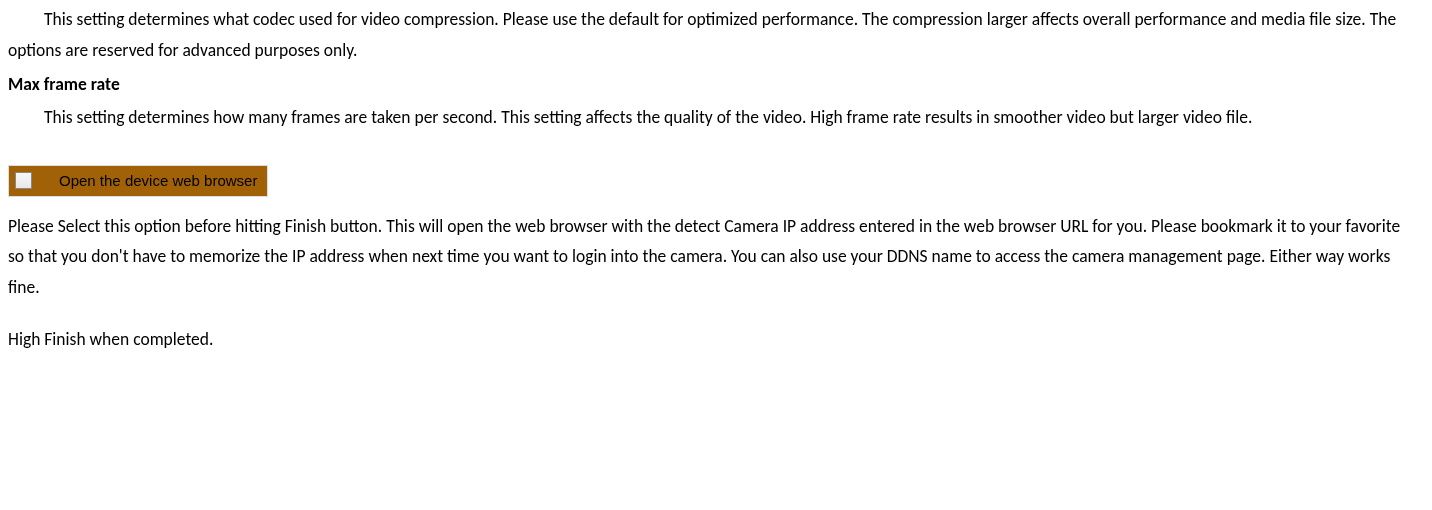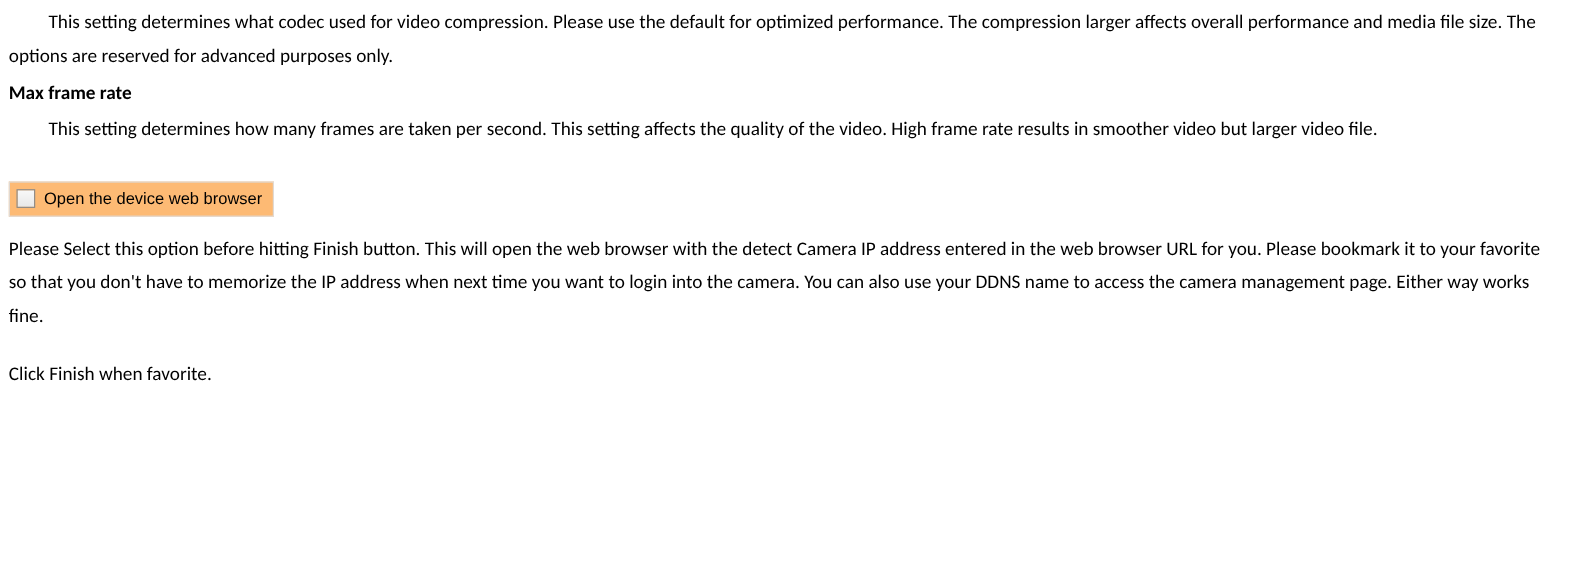--- a/index.html
+++ b/index.html
@@ -27,27 +27,28 @@
       font-weight: normal;
     }
     .heading {
       font-weight: bold;
       margin-bottom: 2px;
     }
     .checkbox-wrapper {
       display: inline-flex;
       align-items: center;
       border: 1px solid #ddd;
-      background: #fdba74;
+      background: #a16207;
       padding: 6px 10px 6px 6px;
       margin-top: 28px;
       margin-bottom: 14px;
       font-family: "Segoe UI", Arial, sans-serif;
       font-size: 15px;
       line-height: 1.2;
+      gap: 19px;
     }
     .checkbox-box {
       width: 17px;
       height: 17px;
       border: 1px solid #888;
       background: linear-gradient(to bottom, #f8f8f8, #e8e8e8);
       margin-right: 8px;
       flex-shrink: 0;
     }
     .last-para {
@@ -71,17 +72,17 @@
 <div class="checkbox-wrapper">
   <span class="checkbox-box"></span>
   <span>Open the device web browser</span>
 </div>
 
 <p class="para">
   <span class="text-run">Please </span><span class="bold text-run">Select</span><span class="text-run"> this option before hitting </span><span class="bold text-run">Finish</span><span class="text-run"> button. This will open the web browser with the detect Camera IP address entered in the web browser URL for you. Please bookmark it to your favorite so that you don't have to memorize the IP address when next time you want to login into the camera. You can also use your DDNS name to access the camera management page. Either way works fine.</span>
 </p>
 
 <p class="para last-para">
-  <span class="text-run">Click </span><span class="bold text-run">Finish</span><span class="text-run"> when favorite.</span>
+  <span class="text-run">High </span><span class="bold text-run">Finish</span><span class="text-run"> when completed.</span>
 </p>
 
 
 
 
 </body></html>

